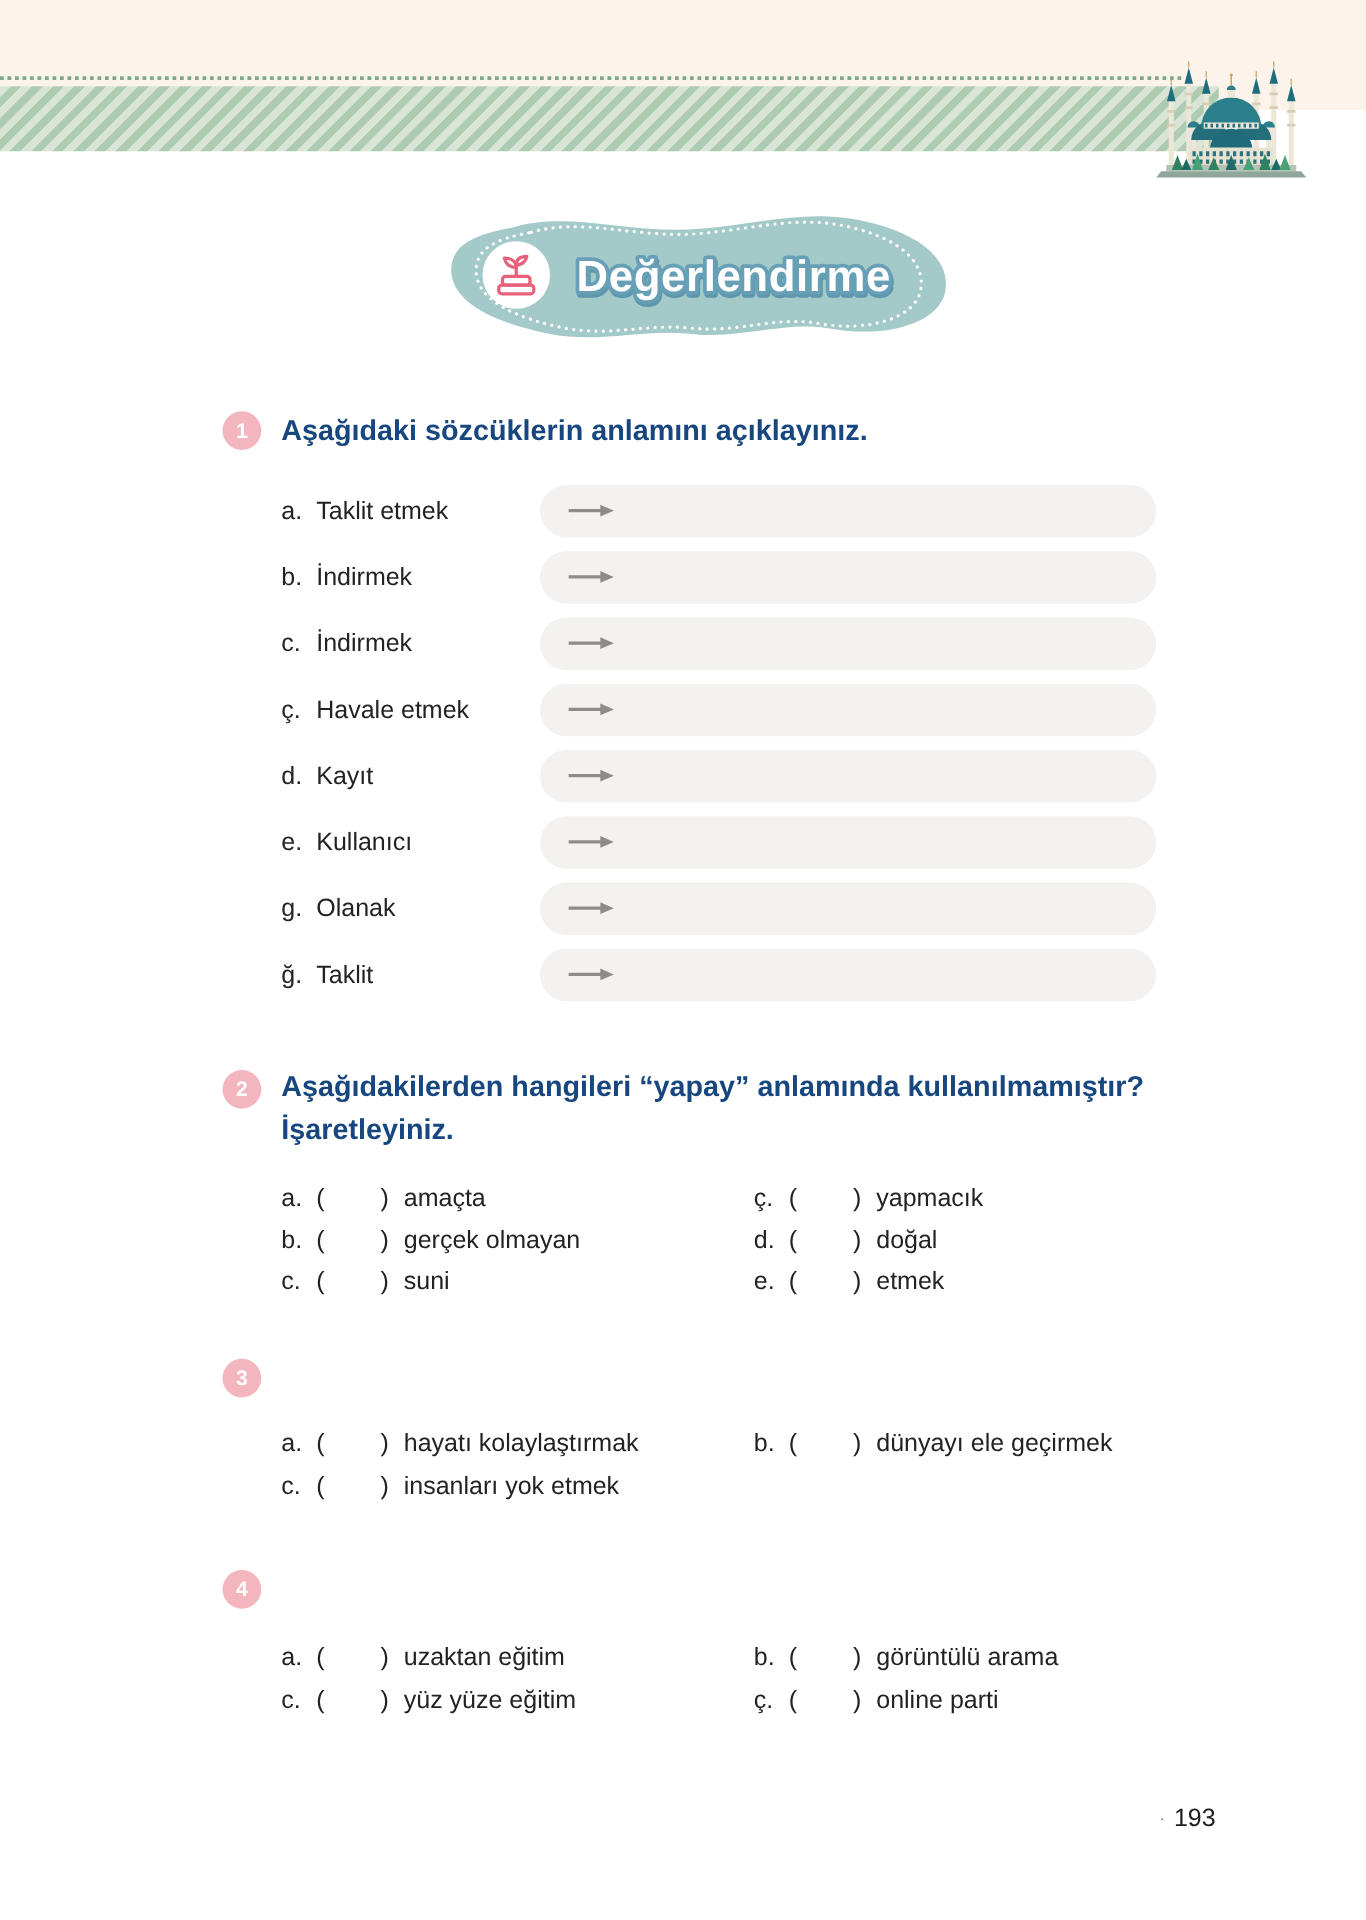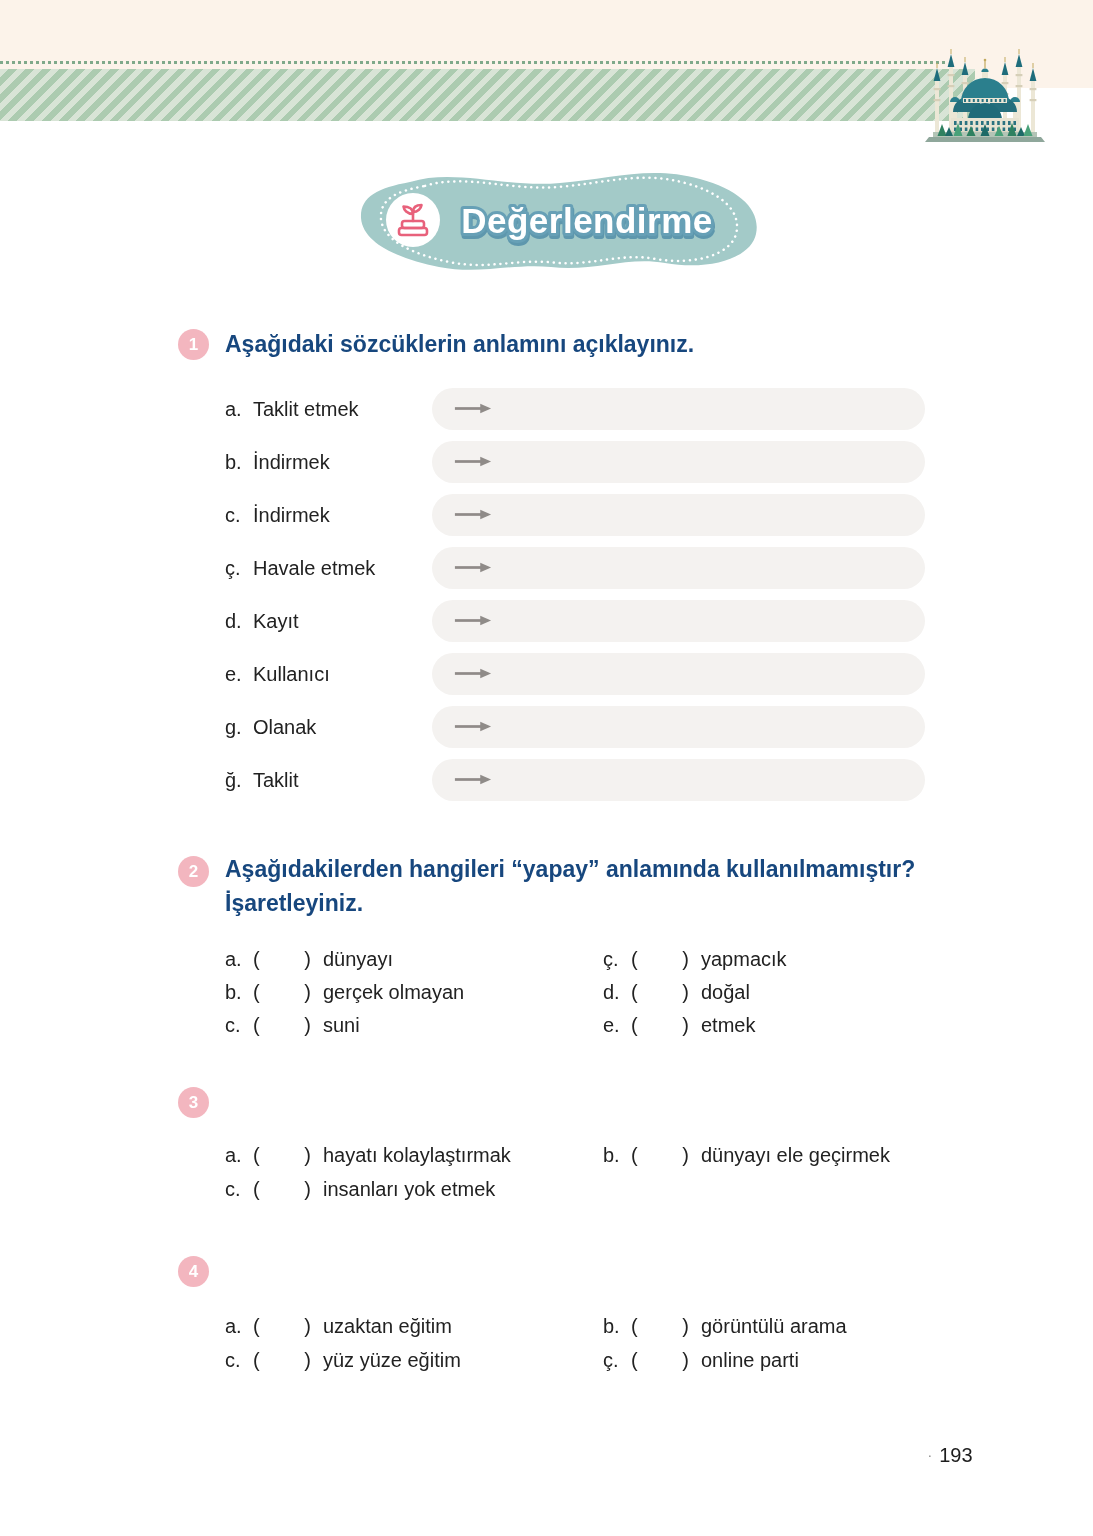--- a/index.html
+++ b/index.html
@@ -244,21 +244,21 @@
 
   <div class="q-circle" style="top:856px">2</div>
   <div class="q-heading" style="top:852px">Aşağıdakilerden hangileri “yapay” anlamında kullanılmamıştır? İşaretleyiniz.</div>
 
   <div class="opt" style="left:225px;top:946px">
     <span class="opt-letter">a.</span>
     <span class="slot">
         <span>(</span>
         <span>)</span>
       </span>
-    <span class="opt-label">dünyayı</span>
+    <span class="opt-label">amaçta</span>
   </div>
   <div class="opt" style="left:603px;top:946px">
     <span class="opt-letter">ç.</span>
     <span class="slot">
         <span>(</span>
         <span>)</span>
       </span>
     <span class="opt-label">yapmacık</span>
   </div>
   <div class="opt" style="left:225px;top:979px">

